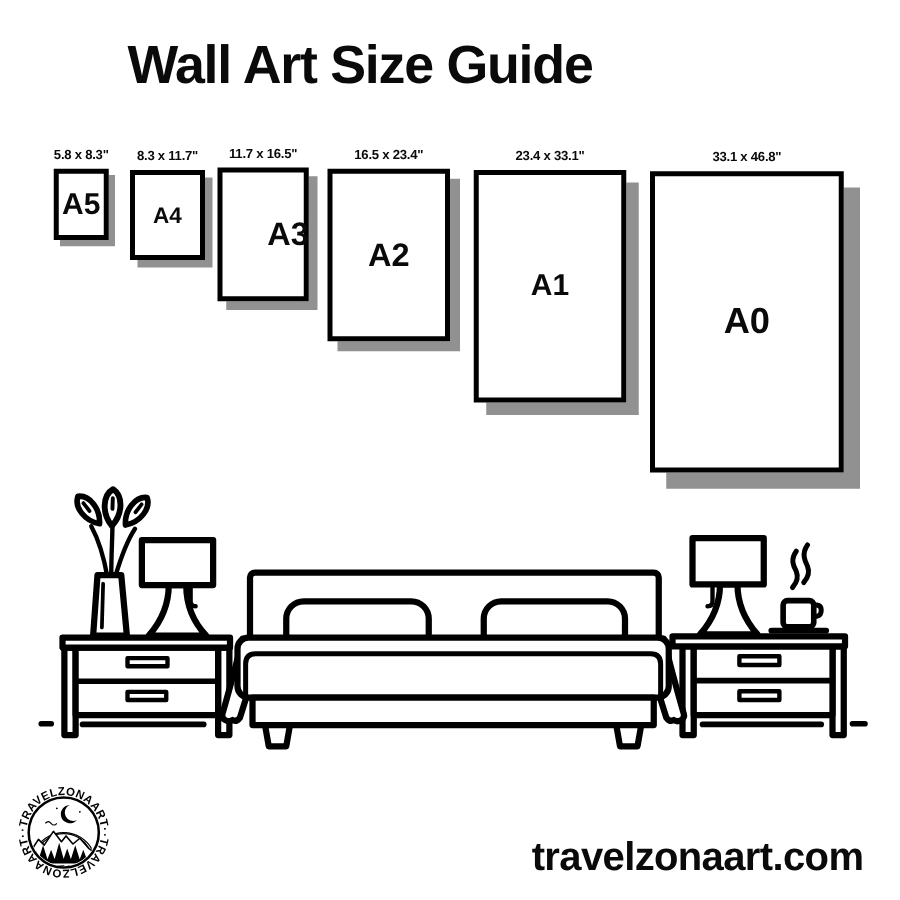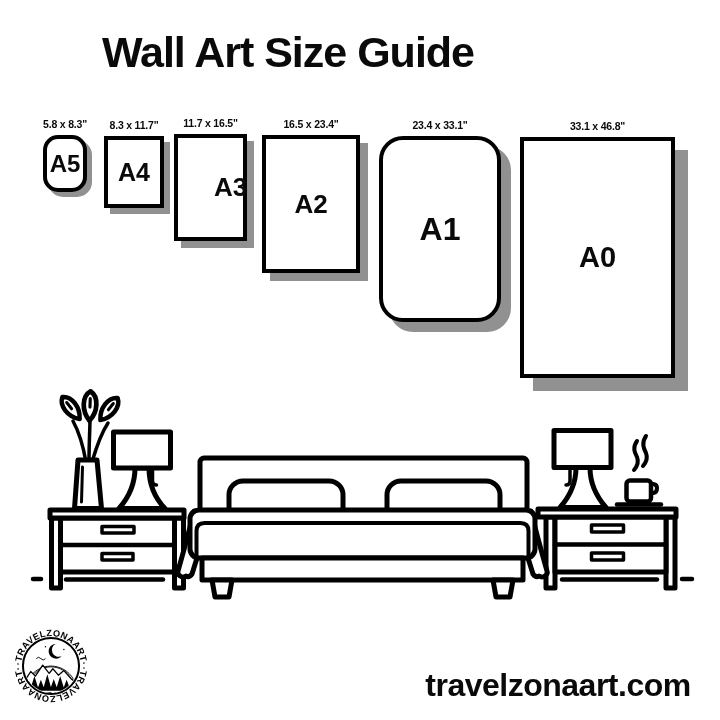--- a/index.html
+++ b/index.html
@@ -23,25 +23,25 @@
     border:4px solid #000;background:#fff;
     display:flex;align-items:center;justify-content:center;
     font-weight:bold;color:#0a0a0a;
   }
   .a5{left:43px;top:135px;width:44px;height:57px;}
   .a4{left:104px;top:136px;width:60px;height:72px;}
   .a3{left:174px;top:134px;width:73px;height:107px;}
   .a2{left:262px;top:135px;width:98px;height:138px;}
   .a1{left:379px;top:136px;width:122px;height:186px;}
   .a0{left:520px;top:137px;width:155px;height:241px;}
-  .a5 .paper-box{box-shadow:5px 5px 0 #919191;font-size:24px;border-radius:15px;}
-  .a4 .paper-box{box-shadow:6px 6px 0 #919191;font-size:25px;}
+  .a5 .paper-box{box-shadow:5px 5px 0 #919191;font-size:24px;}
+  .a4 .paper-box{box-shadow:6px 6px 0 #919191;font-size:18px;}
   .a3 .paper-box{box-shadow:7px 7px 0 #919191;font-size:26px;padding-left:40px;}
   .a2 .paper-box{box-shadow:8px 8px 0 #919191;font-size:26px;}
-  .a1 .paper-box{box-shadow:10px 10px 0 #919191;font-size:32px;border-radius:24px;}
+  .a1 .paper-box{box-shadow:10px 10px 0 #919191;font-size:24px;}
   .a0 .paper-box{box-shadow:13px 13px 0 #919191;font-size:29px;}
   .illustration{position:absolute;left:0;top:380px;width:720px;height:225px;}
   .logo{position:absolute;left:5px;top:619px;width:92px;height:94px;}
   .website{
     position:absolute;top:667px;left:388px;width:340px;text-align:center;
     font-size:32px;font-weight:bold;letter-spacing:-0.5px;color:#0a0a0a;
   }
   svg .ln{stroke:#000;fill:none;stroke-linecap:round;stroke-linejoin:round;}
   svg .fw{stroke:#000;fill:#fff;stroke-linejoin:round;}
 </style>

